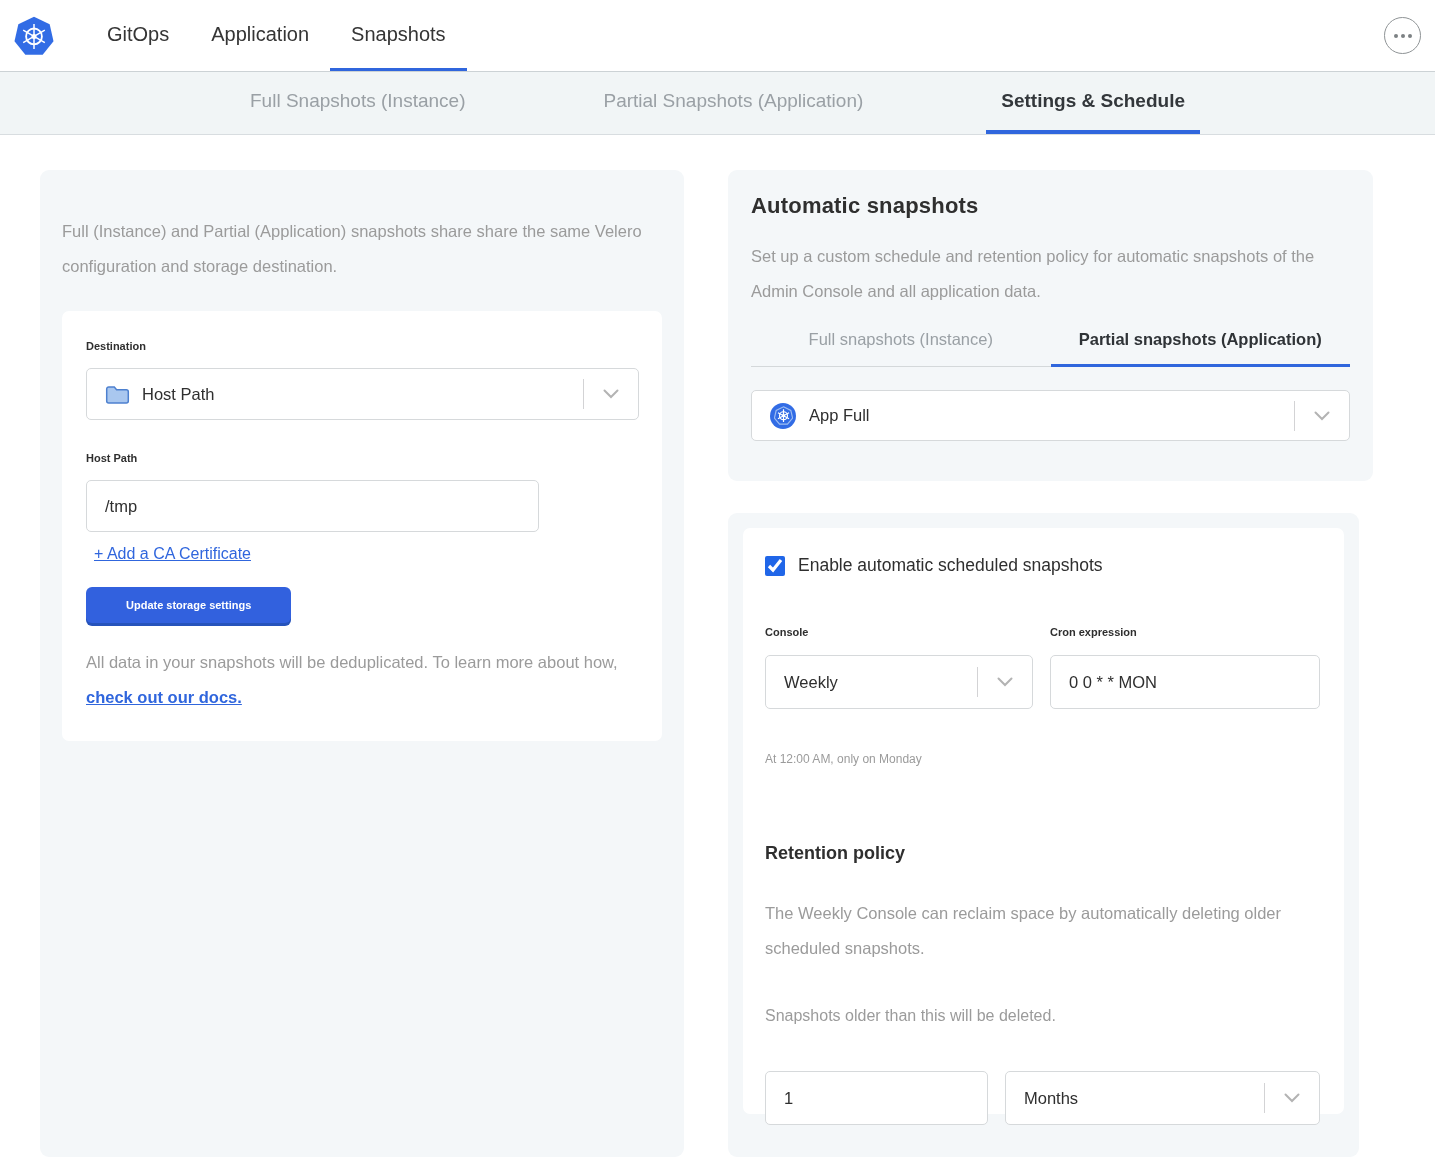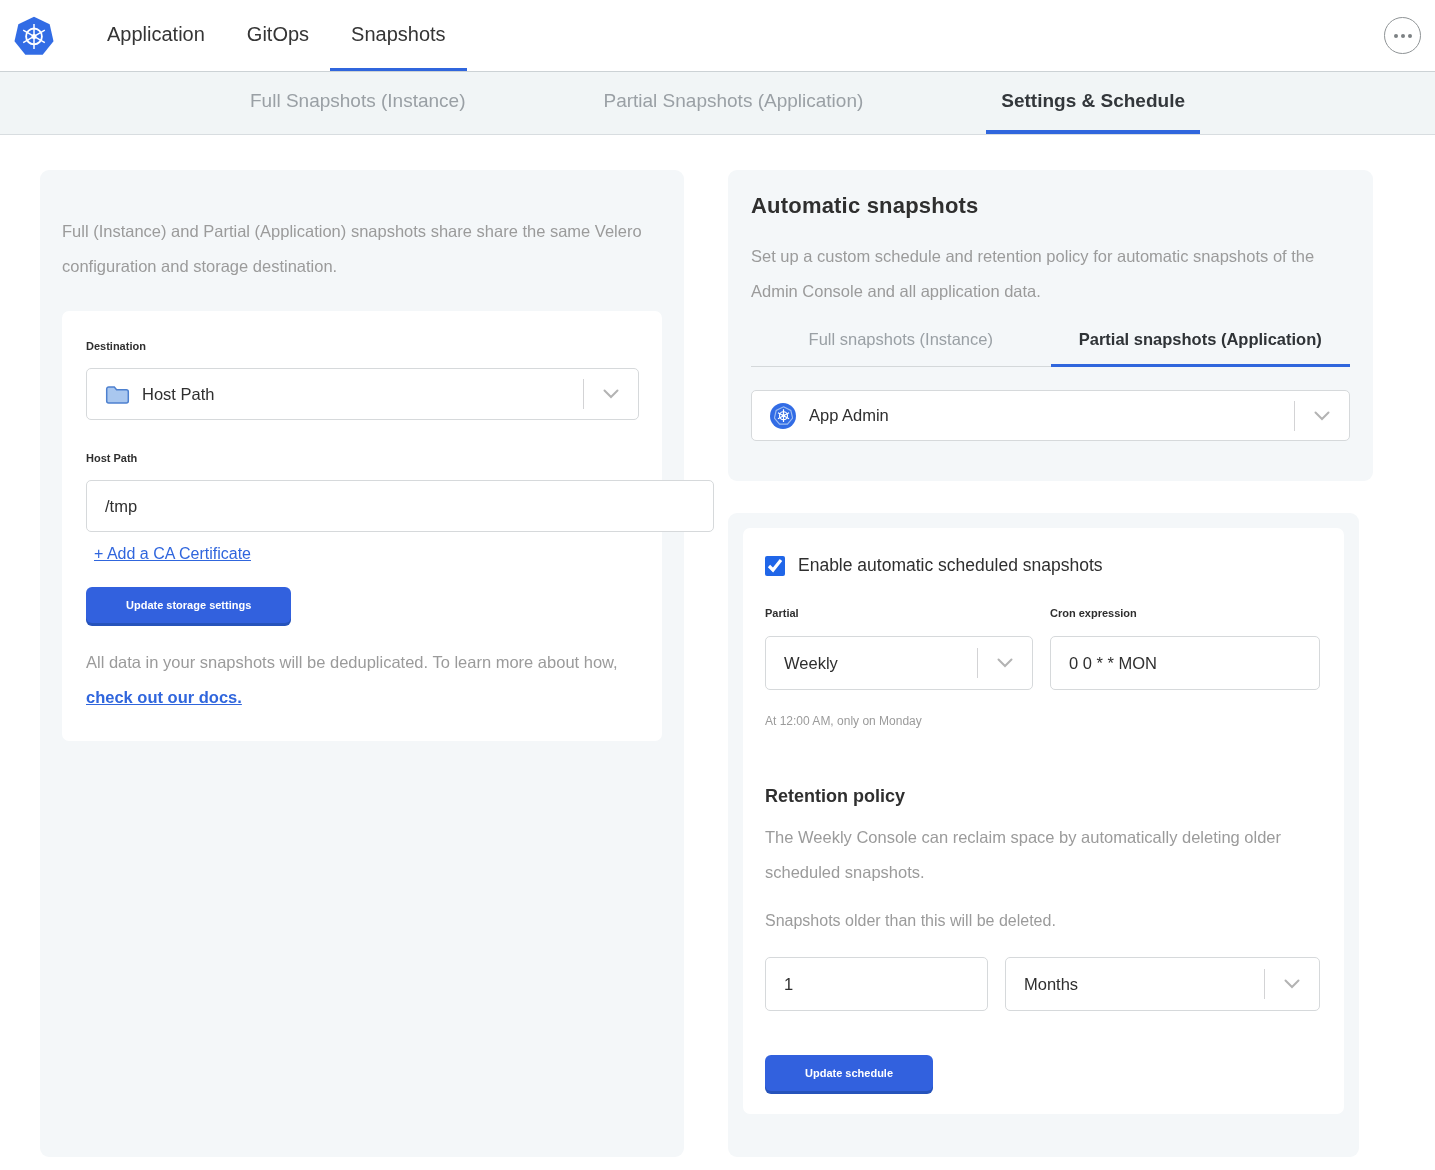--- a/index.html
+++ b/index.html
@@ -57,21 +57,21 @@
   .chev{width:54px;display:flex;align-items:center;justify-content:center;flex:none;}
   input.text-input{padding:0 18px;outline:none;}
   .folder-ic{margin-right:12px;display:flex;}
   
   .btn{background:var(--button);color:#fff;font-weight:700;font-size:11px;border:none;
     border-radius:6px;padding:12px 40px;cursor:pointer;box-shadow:0 3px 0 var(--button-shadow);
     font-family:inherit;}
   
   .dest-select{margin-top:16px;width:553px;}
   .hp-label{margin-top:32px;}
-  .hp-input{margin-top:16px;width:628px;}
+  .hp-input{margin-top:16px;width:453px;}
   .ca-link{display:inline-block;margin:13px 0 0 8px;font-size:16px;font-weight:500;}
   .update-storage{margin-top:24px;}
   .dedup{margin-top:22px;font-size:16.5px;padding-right:10px;}
   .docs{font-weight:700;}
   
   .auto-desc{margin-top:20px;padding-right:30px;}
   .inner-tabs{display:flex;margin-top:21px;border-bottom:1px solid #d4d8da;}
   .inner-tab{flex:1;text-align:center;padding-bottom:15px;font-size:16.5px;color:#9aa0a5;
     cursor:pointer;border-bottom:3px solid transparent;margin-bottom:-1px;}
   .inner-tab.active{color:#2f3337;font-weight:700;border-bottom-color:var(--accent);}
@@ -85,42 +85,42 @@
   .cb-row span{font-size:17.5px;color:#2f2f2f;}
   .two-col{display:grid;grid-template-columns:268px 270px;column-gap:17px;margin-top:31px;}
   .two-col .field-label{margin-bottom:17px;}
   .fld{height:54px;}
   .cron-hint{margin-top:14px;font-size:12px;}
   .ret-title{margin-top:47px;font-size:18px;}
   .ret-desc{margin-top:13px;padding-right:40px;}
   .ret-hint{margin-top:13px;font-size:16px;}
   .ret-row{display:grid;grid-template-columns:223px 315px;column-gap:17px;margin-top:19px;}
   .update-sched{margin-top:44px;align-self:flex-start;}
-  .sched-flex{display:flex;flex-direction:column;align-items:flex-start;}
+  .sched-flex{display:flex;flex-direction:column;align-items:flex-start;gap:19px;}
 </style>
 </head>
 <body>
 
 <header class="topnav">
   <div class="logo">
     <svg viewBox="0 0 48 48" width="40" height="44">
       <polygon points="24,1 42.8,10 47.4,30.3 34.4,46.6 13.6,46.6 0.6,30.3 5.2,10" fill="#326ce5"></polygon>
       <g stroke="#ffffff" fill="none" stroke-width="1.8">
         <circle cx="24" cy="24.5" r="9.5" stroke-width="2.2"></circle>
         <path d="M24 9.5 V39.5 M11 17 L37 32 M37 17 L11 32"></path>
       </g>
       <circle cx="24" cy="24.5" r="3" fill="#ffffff"></circle>
     </svg>
   </div>
   <nav>
     <div class="nav-item">
+      <span>GitOps</span>
+    </div>
+    <div class="nav-item">
       <span>Application</span>
-    </div>
-    <div class="nav-item">
-      <span>GitOps</span>
     </div>
     <div class="nav-item active">
       <span>Snapshots</span>
     </div>
   </nav>
   <button class="more-btn">
     <i></i>
       <i></i>
       <i></i>
   </button>
@@ -193,41 +193,41 @@
         <span class="k8s-badge">
           <svg viewBox="0 0 48 48" width="19" height="19">
             <polygon points="24,2 42.5,11 47,30.5 34,46 14,46 1,30.5 5.5,11" fill="none" stroke="#9dbdf2" stroke-width="3"></polygon>
             <g stroke="#ffffff" fill="none" stroke-width="3">
               <circle cx="24" cy="24.5" r="10"></circle>
               <path d="M24 8.5 V40.5 M10 17 L38 32 M38 17 L10 32"></path>
             </g>
             <circle cx="24" cy="24.5" r="4" fill="#ffffff"></circle>
           </svg>
         </span>
-        <span class="grow">App Admin</span>
+        <span class="grow">App Full</span>
         <span class="vdiv"></span>
         <span class="chev">
           <svg width="16" height="10" viewBox="0 0 16 10">
               <path d="M1.5 1.5 L8 8 L14.5 1.5" stroke="#b3b3b3" stroke-width="2" fill="none" stroke-linecap="round"></path>
             </svg>
         </span>
       </div>
     </section>
 
     <section class="card sched-card">
       <div class="white-card sched-inner sched-flex">
 
         <div class="cb-row">
           <input type="checkbox" checked="" style="">
           <span>Enable automatic scheduled snapshots</span>
         </div>
 
         <div class="two-col">
           <div>
-            <label class="field-label">Partial</label>
+            <label class="field-label">Console</label>
             <div class="select fld">
               <span class="grow">Weekly</span>
               <span class="vdiv"></span>
               <span class="chev">
                 <svg width="16" height="10" viewBox="0 0 16 10">
                     <path d="M1.5 1.5 L8 8 L14.5 1.5" stroke="#b3b3b3" stroke-width="2" fill="none" stroke-linecap="round"></path>
                   </svg>
               </span>
             </div>
           </div>

